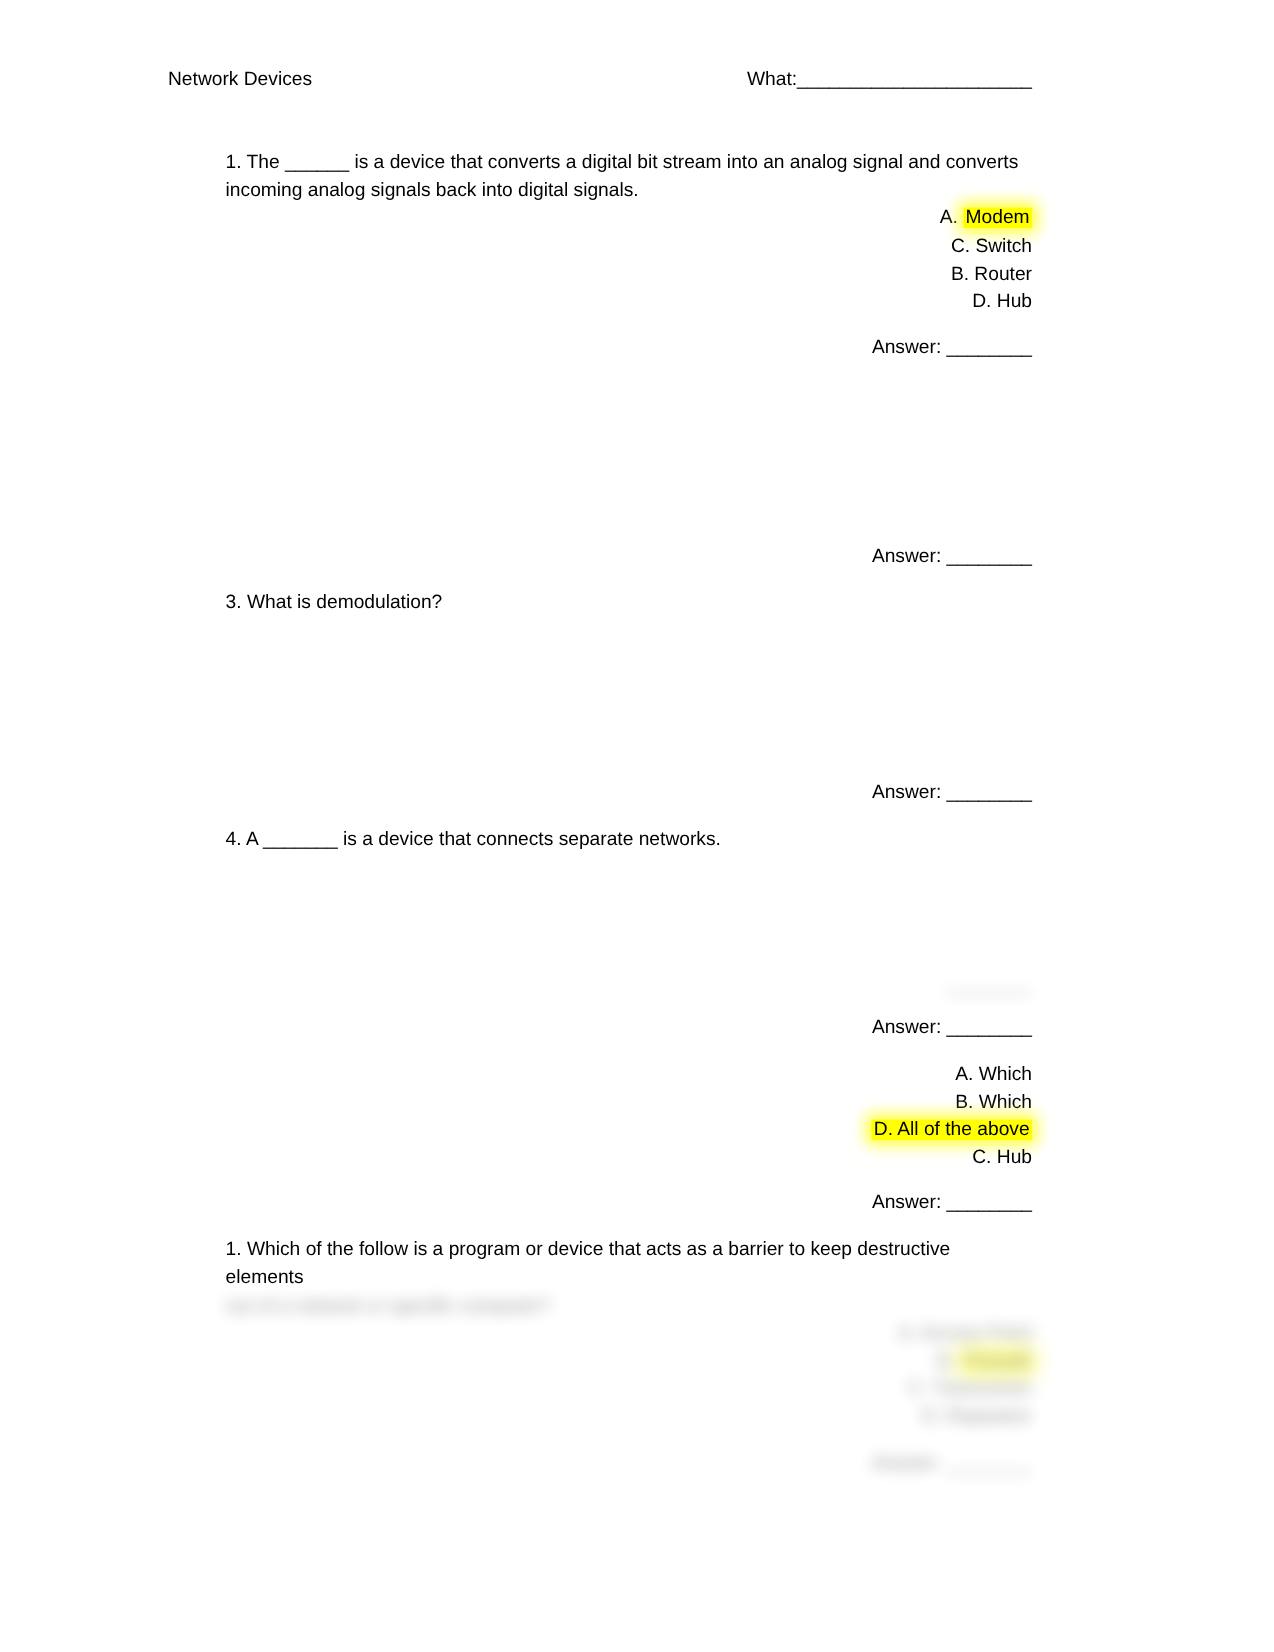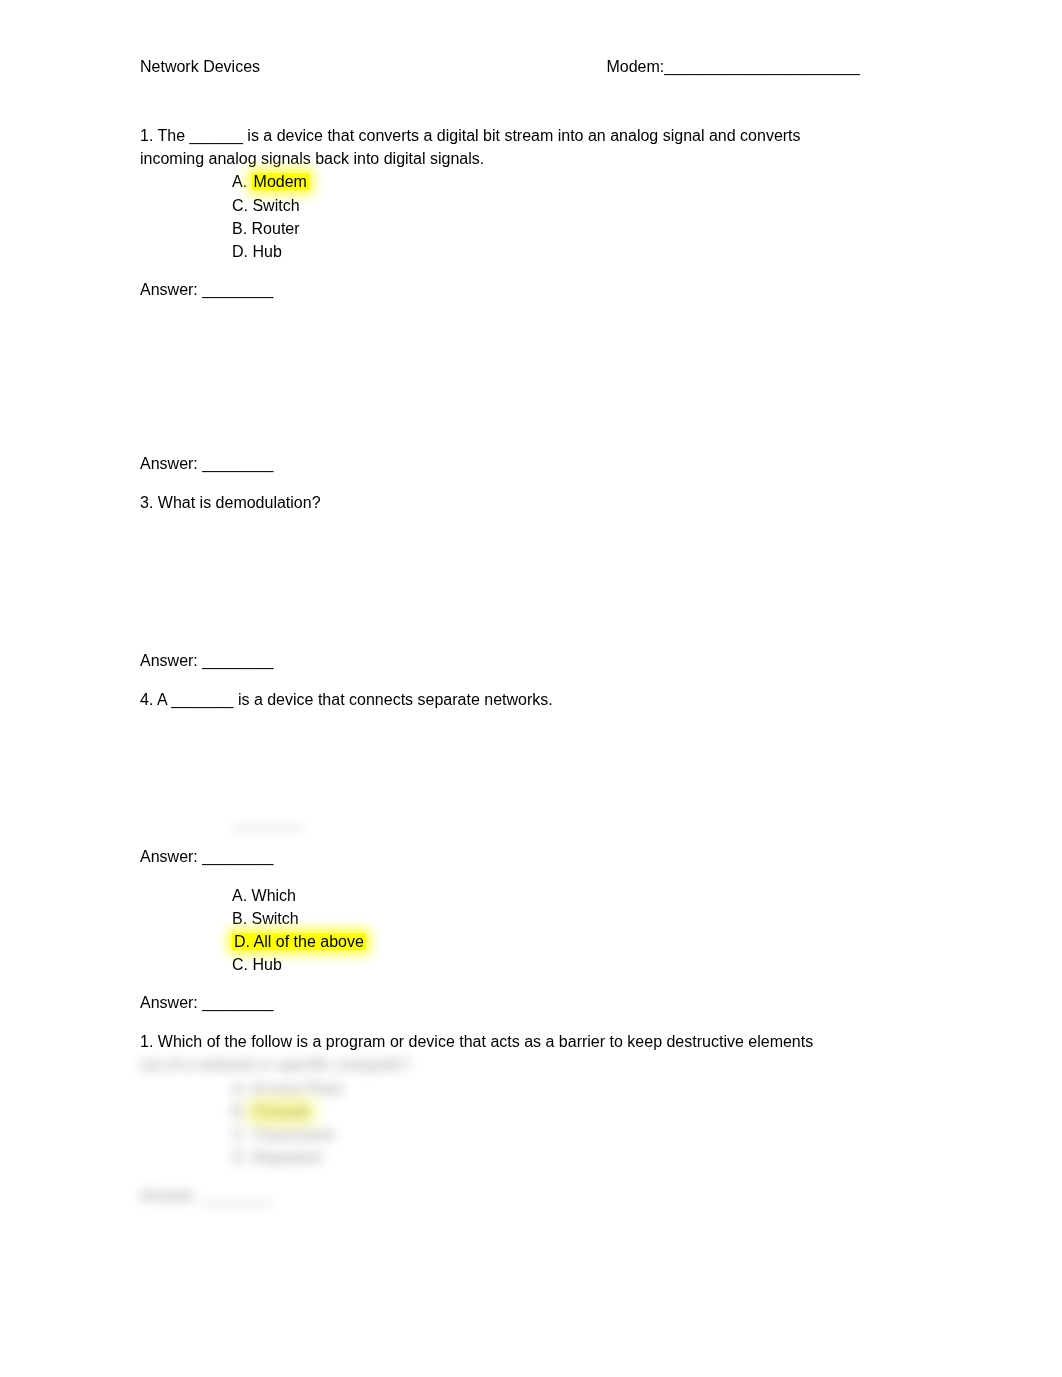--- a/index.html
+++ b/index.html
@@ -17,44 +17,44 @@
       width: 1000px;
     }
     .header-row {
       display: flex;
       justify-content: space-between;
       margin-bottom: 48px;
     }
     .question-block {
       margin-bottom: 18px;
     }
-    .q-text { line-height: 1.45; }
-    .choices { margin-left: 92px; margin-top: 0; }
+    .q-text { line-height: 1.45; margin-left: 48px; }
+    .choices { margin-left: 92px; margin-top: 0; text-align: right; }
     .choice-line { line-height: 1.45; }
-    .answer-line { margin-top: 18px; margin-bottom: 18px; }
+    .answer-line { margin-top: 18px; margin-bottom: 18px; text-align: right; }
     .hl {
       background: #ffff00;
       box-shadow: 0 0 12px 4px rgba(255,255,0,0.8);
       padding: 0 2px;
     }
     .blurred {
       filter: blur(6px);
       opacity: 0.45;
     }
     .spacer-sm { height: 120px; }
     .spacer-md { height: 120px; }
   </style>
 </head>
 <body>
 
 <div class="page">
 
   <div class="header-row">
     <div>Network Devices</div>
-    <div>Modem:______________________</div>
+    <div>What:______________________</div>
   </div>
 
   <div class="question-block">
     <div class="q-text">1.  The ______ is a device that converts a digital bit stream into an analog signal and converts incoming analog signals back into digital signals.</div>
     <div class="choices">
       <div class="choice-line">
         <span>A. </span><span class="hl">Modem</span>
       </div>
       <div class="choice-line">C. Switch</div>
       <div class="choice-line">B. Router</div>
@@ -77,21 +77,21 @@
   <div class="question-block">
     <div class="q-text">4.  A _______ is a device that connects separate networks.</div>
     <div style="height:100px;"></div>
     <div class="choices blurred">________</div>
     <div class="answer-line">Answer: ________</div>
   </div>
 
   <div class="question-block">
     <div class="choices">
       <div class="choice-line">A. Which</div>
-      <div class="choice-line">B. Switch</div>
+      <div class="choice-line">B. Which</div>
       <div class="choice-line">
         <span class="hl"><span>D. </span><span>All of the above</span></span>
       </div>
       <div class="choice-line">C. Hub</div>
     </div>
     <div class="answer-line">Answer: ________</div>
   </div>
 
   <div class="question-block">
     <div class="q-text">1.  Which of the follow is a program or device that acts as a barrier to keep destructive elements</div>

